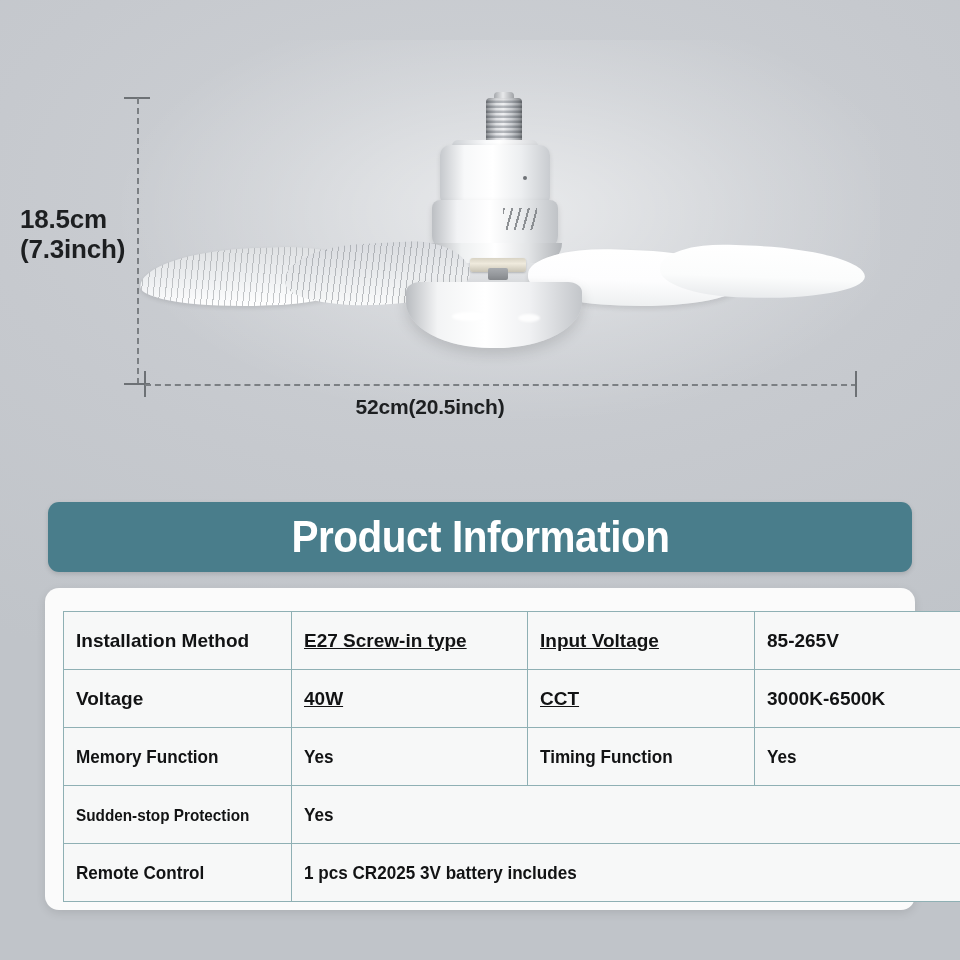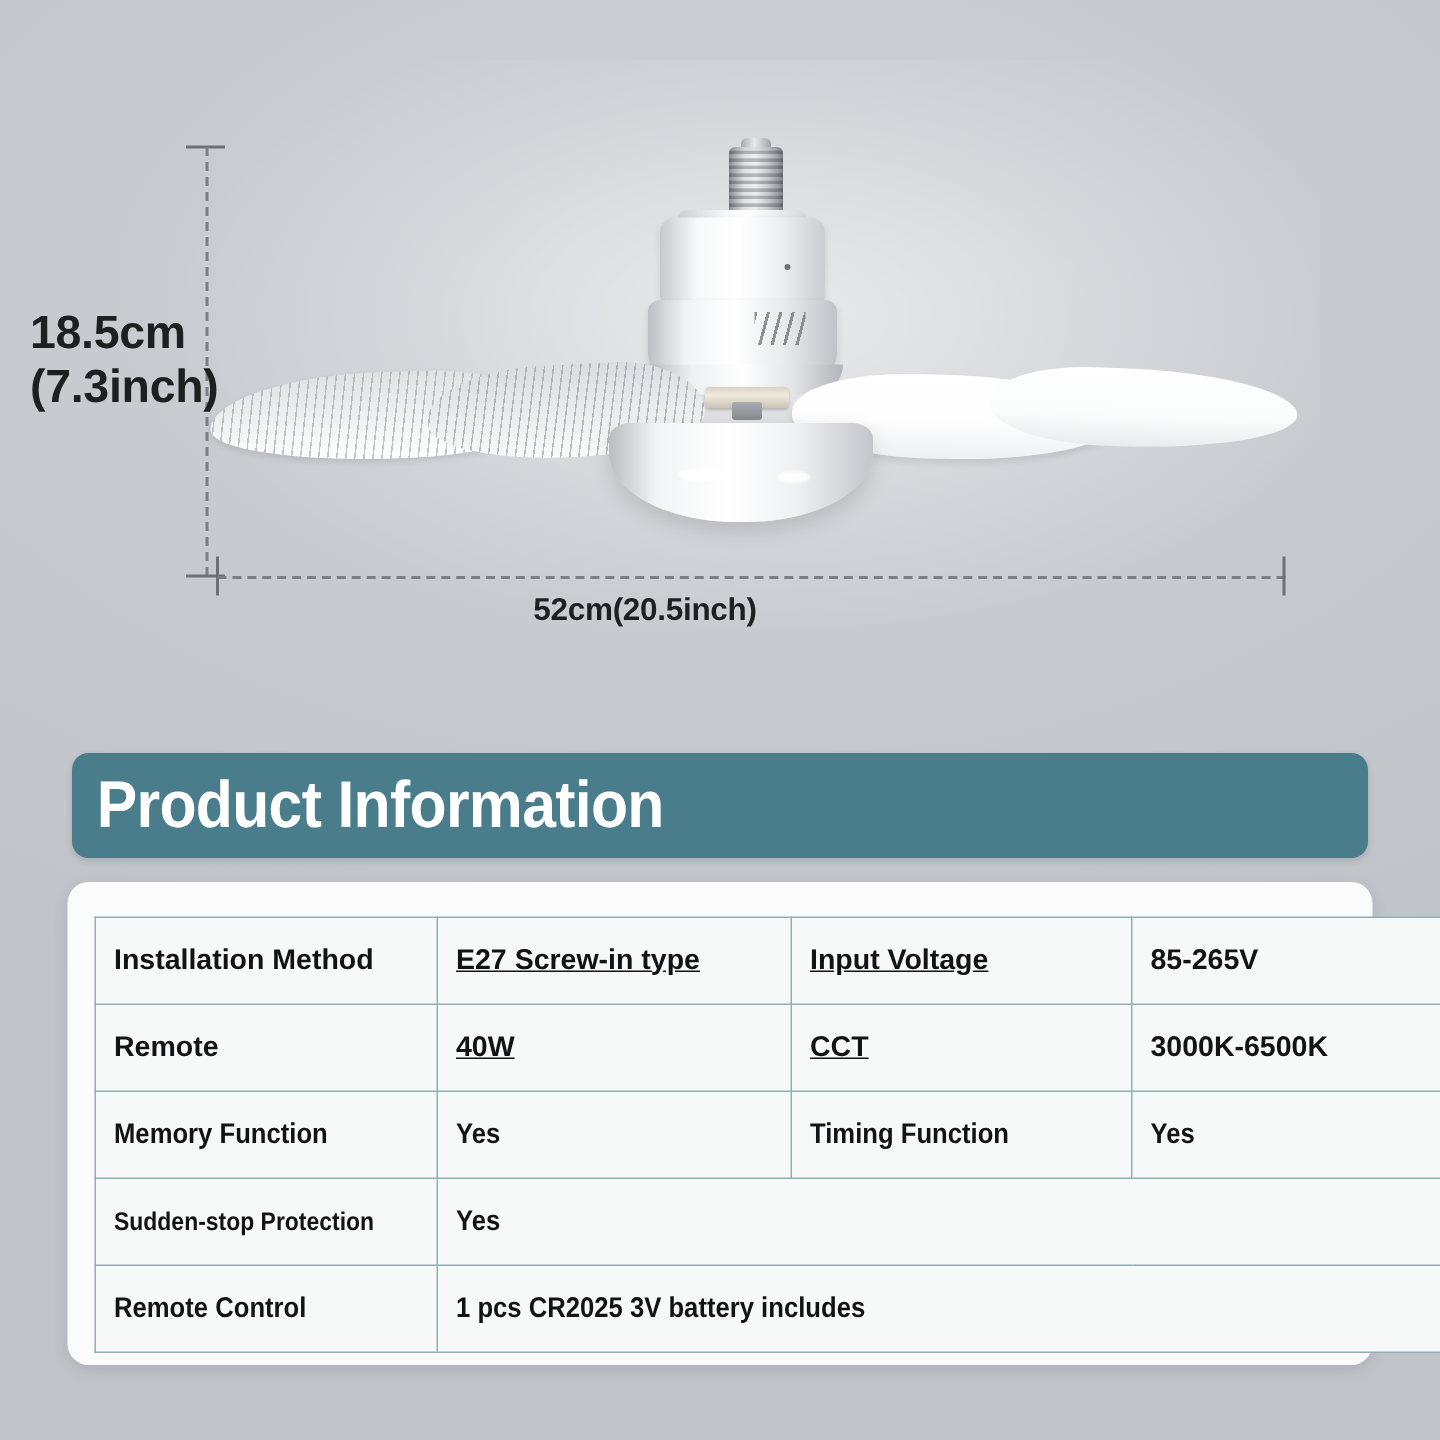--- a/index.html
+++ b/index.html
@@ -235,21 +235,21 @@
     left: 855px; top: 371px;
     width: 0; height: 26px;
     border-left: 2px solid #6d7175;
   }
 
   .dim-label-v {
     position: absolute;
     left: 20px; top: 204px;
     width: 112px;
     text-align: left;
-    font-size: 31px;
+    font-size: 26px;
     font-weight: 700;
     color: #1d1f21;
     line-height: 1.16;
     letter-spacing: -0.2px;
   }
   .dim-label-h {
     position: absolute;
     left: 0; top: 395px;
     width: 960px;
     text-align: center;
@@ -263,20 +263,21 @@
   
   #banner {
     position: absolute;
     left: 48px; top: 502px;
     width: 864px; height: 70px;
     border-radius: 11px;
     background: #497d8b;
     box-shadow: 0 2px 5px rgba(0,0,0,0.14);
     display: flex;
     align-items: center;
+    justify-content: center;
   }
   #banner-title {
     color: #ffffff;
     font-size: 44px;
     font-weight: 700;
     letter-spacing: -0.5px;
     transform: scaleX(0.92);
   }
 
   
@@ -374,21 +375,21 @@
       <tbody>
 
         <tr>
           <td class="c1">Installation Method</td>
           <td class="c2">E27 Screw-in type</td>
           <td class="c3">Input Voltage</td>
           <td class="c4">85-265V</td>
         </tr>
 
         <tr>
-          <td class="c1">Remote</td>
+          <td class="c1">Voltage</td>
           <td class="c2">40W</td>
           <td class="c3">CCT</td>
           <td class="c4">3000K-6500K</td>
         </tr>
 
         <tr class="condensed">
           <td class="c1"><span>Memory Function</span></td>
           <td class="c2"><span>Yes</span></td>
           <td class="c3"><span>Timing  Function</span></td>
           <td class="c4"><span> Yes</span></td>

